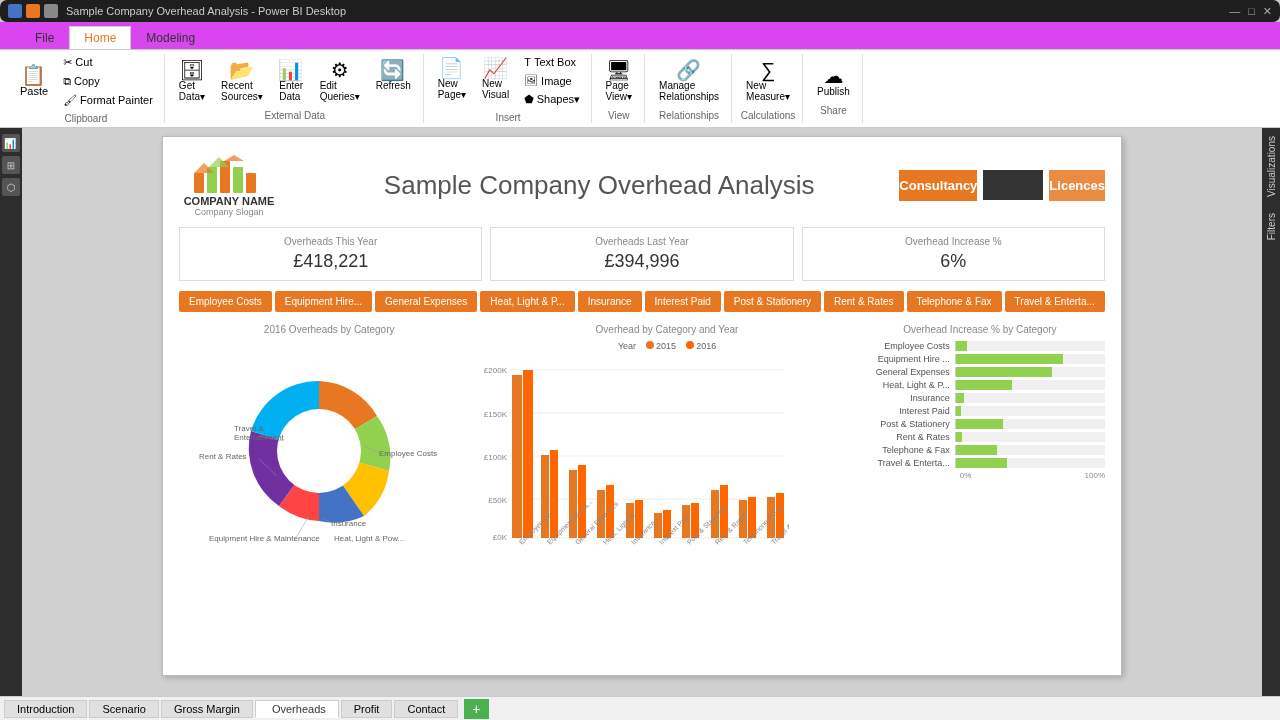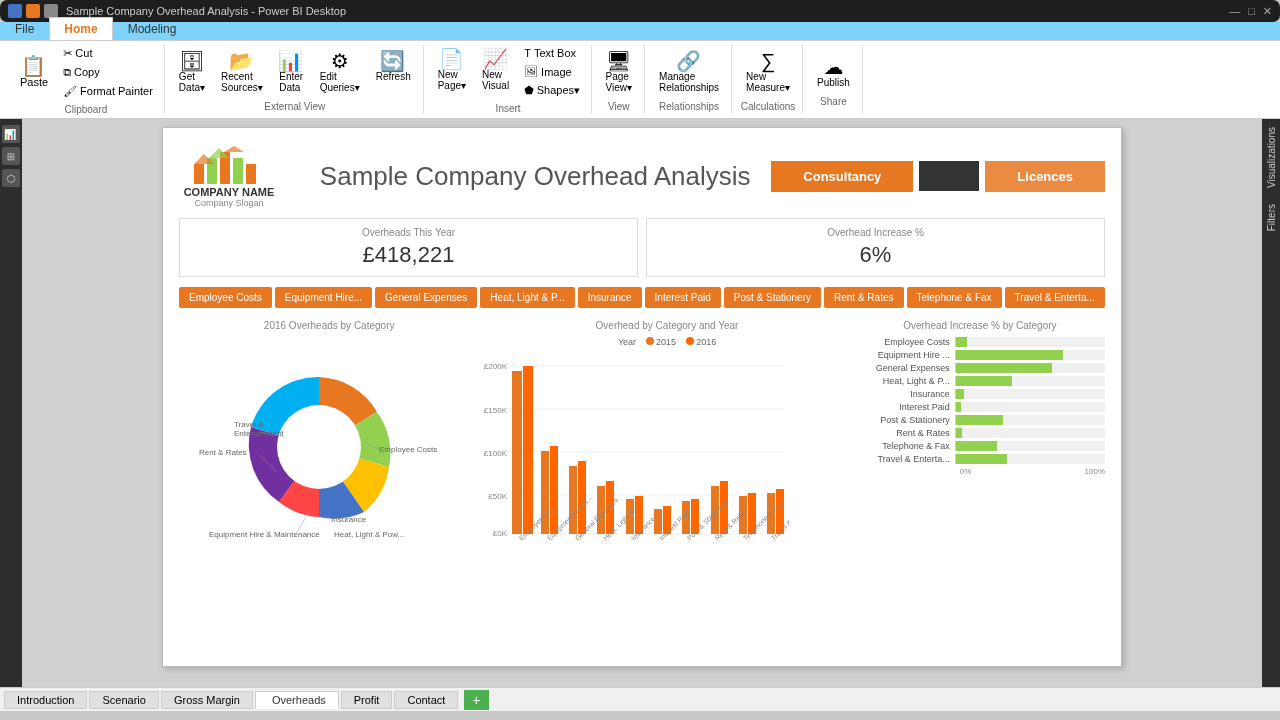--- a/index.html
+++ b/index.html
@@ -10,23 +10,23 @@
     .title-bar-icons { display: flex; gap: 4px; }
     .title-bar-icon { width: 14px; height: 14px; border-radius: 2px; }
     .title-bar-icon.blue { background: #4472C4; }
     .title-bar-icon.orange { background: #E87722; }
     .title-bar-icon.gray { background: #888; }
     .title-text { color: #ccc; font-size: 11px; margin-left: 8px; }
     .title-controls { margin-left: auto; display: flex; gap: 8px; }
     .title-ctrl { color: #aaa; font-size: 11px; cursor: pointer; }
 
     
-    .ribbon-tabs { height: 19px; background: #7dd3fc; display: flex; align-items: flex-end; border-bottom: 1px solid #ccc; padding-left: 0; }
+    .ribbon-tabs { height: 28px; background: #d946ef; display: flex; align-items: flex-end; border-bottom: 1px solid #ccc; padding-left: 20px; }
     .ribbon-tab { padding: 4px 14px; font-size: 12px; cursor: pointer; border: 1px solid transparent; border-bottom: none; }
-    .ribbon-tab.active { background: white; border-color: #ccc; border-bottom-color: white; color: #e87722; font-weight: 700; }
+    .ribbon-tab.active { background: white; border-color: #ccc; border-bottom-color: white; color: #e87722; font-weight: 400; }
     .ribbon-tab:not(.active) { color: #333; }
 
     
     .ribbon { height: 78px; background: white; border-bottom: 1px solid #ccc; display: flex; align-items: center; padding: 4px 8px; gap: 2px; }
     .ribbon-group { display: flex; flex-direction: column; align-items: center; border-right: 1px solid #e0e0e0; padding: 0 6px; height: 100%; justify-content: center; gap: 2px; }
     .ribbon-group-label { font-size: 10px; color: #666; margin-top: 2px; }
     .ribbon-btn-large { display: flex; flex-direction: column; align-items: center; padding: 4px 6px; cursor: pointer; border-radius: 2px; font-size: 11px; }
     .ribbon-btn-large .icon { font-size: 20px; line-height: 1; }
     .ribbon-btn-small { display: flex; align-items: center; gap: 3px; padding: 2px 5px; cursor: pointer; font-size: 11px; border-radius: 2px; }
 
@@ -48,29 +48,29 @@
     .report-page { background: white; width: 960px; margin: 0 auto; min-height: 540px; padding: 16px; position: relative; border: 1px solid #bbb; box-shadow: 2px 2px 6px rgba(0,0,0,0.2); }
 
     
     .report-header { display: flex; align-items: center; margin-bottom: 10px; }
     .company-logo { width: 100px; text-align: center; margin-right: 20px; }
     .company-logo-graphic { display: flex; justify-content: center; margin-bottom: 2px; }
     .company-name { font-size: 11px; font-weight: bold; color: #333; }
     .company-slogan { font-size: 9px; color: #888; }
     .report-title { flex: 1; text-align: center; font-size: 26px; color: #555; font-weight: 400; }
     .report-buttons { display: flex; gap: 6px; align-items: center; }
-    .report-btn { padding: 8px 32px; font-size: 13px; font-weight: 600; cursor: pointer; border: none; color: white; }
+    .report-btn { padding: 8px 0; font-size: 13px; font-weight: 600; cursor: pointer; border: none; color: white; }
     .report-btn.active { background: #E87722; }
     .report-btn.inactive { background: #E87722; opacity: 0.85; }
 
     
     .kpi-row { display: flex; gap: 8px; margin-bottom: 10px; border-radius: 29px; }
     .kpi-card { flex: 1; border: 1px solid #ddd; padding: 8px 12px; text-align: center; }
     .kpi-label { font-size: 10px; color: #888; margin-bottom: 4px; }
-    .kpi-value { font-size: 22px; color: #333; font-weight: 400; }
+    .kpi-value { font-size: 18px; color: #333; font-weight: 400; }
 
     
     .filter-row { display: flex; gap: 3px; margin-bottom: 12px; flex-wrap: nowrap; }
     .filter-btn { padding: 5px 10px; background: #E87722; color: white; font-size: 10px; cursor: pointer; border: none; border-radius: 2px; white-space: nowrap; }
 
     
     .charts-area { display: flex; }
     .chart-panel { flex: 1; }
     .chart-title { font-size: 10px; color: #888; text-align: center; margin-bottom: 6px; }
     .bar-chart-legend { display: flex; gap: 10px; font-size: 9px; color: #666; margin-bottom: 4px; justify-content: center; }
@@ -155,21 +155,21 @@
       </div>
       <div class="ribbon-btn-large">
         <span class="icon">⚙</span>
         <span style="font-size:10px;">Edit<br>Queries▾</span>
       </div>
       <div class="ribbon-btn-large">
         <span class="icon">🔄</span>
         <span style="font-size:10px;">Refresh</span>
       </div>
     </div>
-    <span class="ribbon-group-label">External View</span>
+    <span class="ribbon-group-label">External Data</span>
   </div>
 
   <div class="ribbon-group">
     <div style="display:flex;gap:4px;">
       <div class="ribbon-btn-large">
         <span class="icon">📄</span>
         <span style="font-size:10px;">New<br>Page▾</span>
       </div>
       <div class="ribbon-btn-large">
         <span class="icon">📈</span>
@@ -254,20 +254,24 @@
           <button class="report-btn active">Consultancy</button>
           <div style="width:60px;height:30px;background:#333;"></div>
           <button class="report-btn inactive">Licences</button>
         </div>
       </div>
 
       <div class="kpi-row">
         <div class="kpi-card">
           <div class="kpi-label">Overheads This Year</div>
           <div class="kpi-value">£418,221</div>
+        </div>
+        <div class="kpi-card">
+          <div class="kpi-label">Overheads Last Year</div>
+          <div class="kpi-value">£394,996</div>
         </div>
         <div class="kpi-card">
           <div class="kpi-label">Overhead Increase %</div>
           <div class="kpi-value">6%</div>
         </div>
       </div>
 
       <div class="filter-row" id="filter-row">
           <button class="filter-btn">Employee Costs</button>
           <button class="filter-btn">Equipment Hire...</button>

